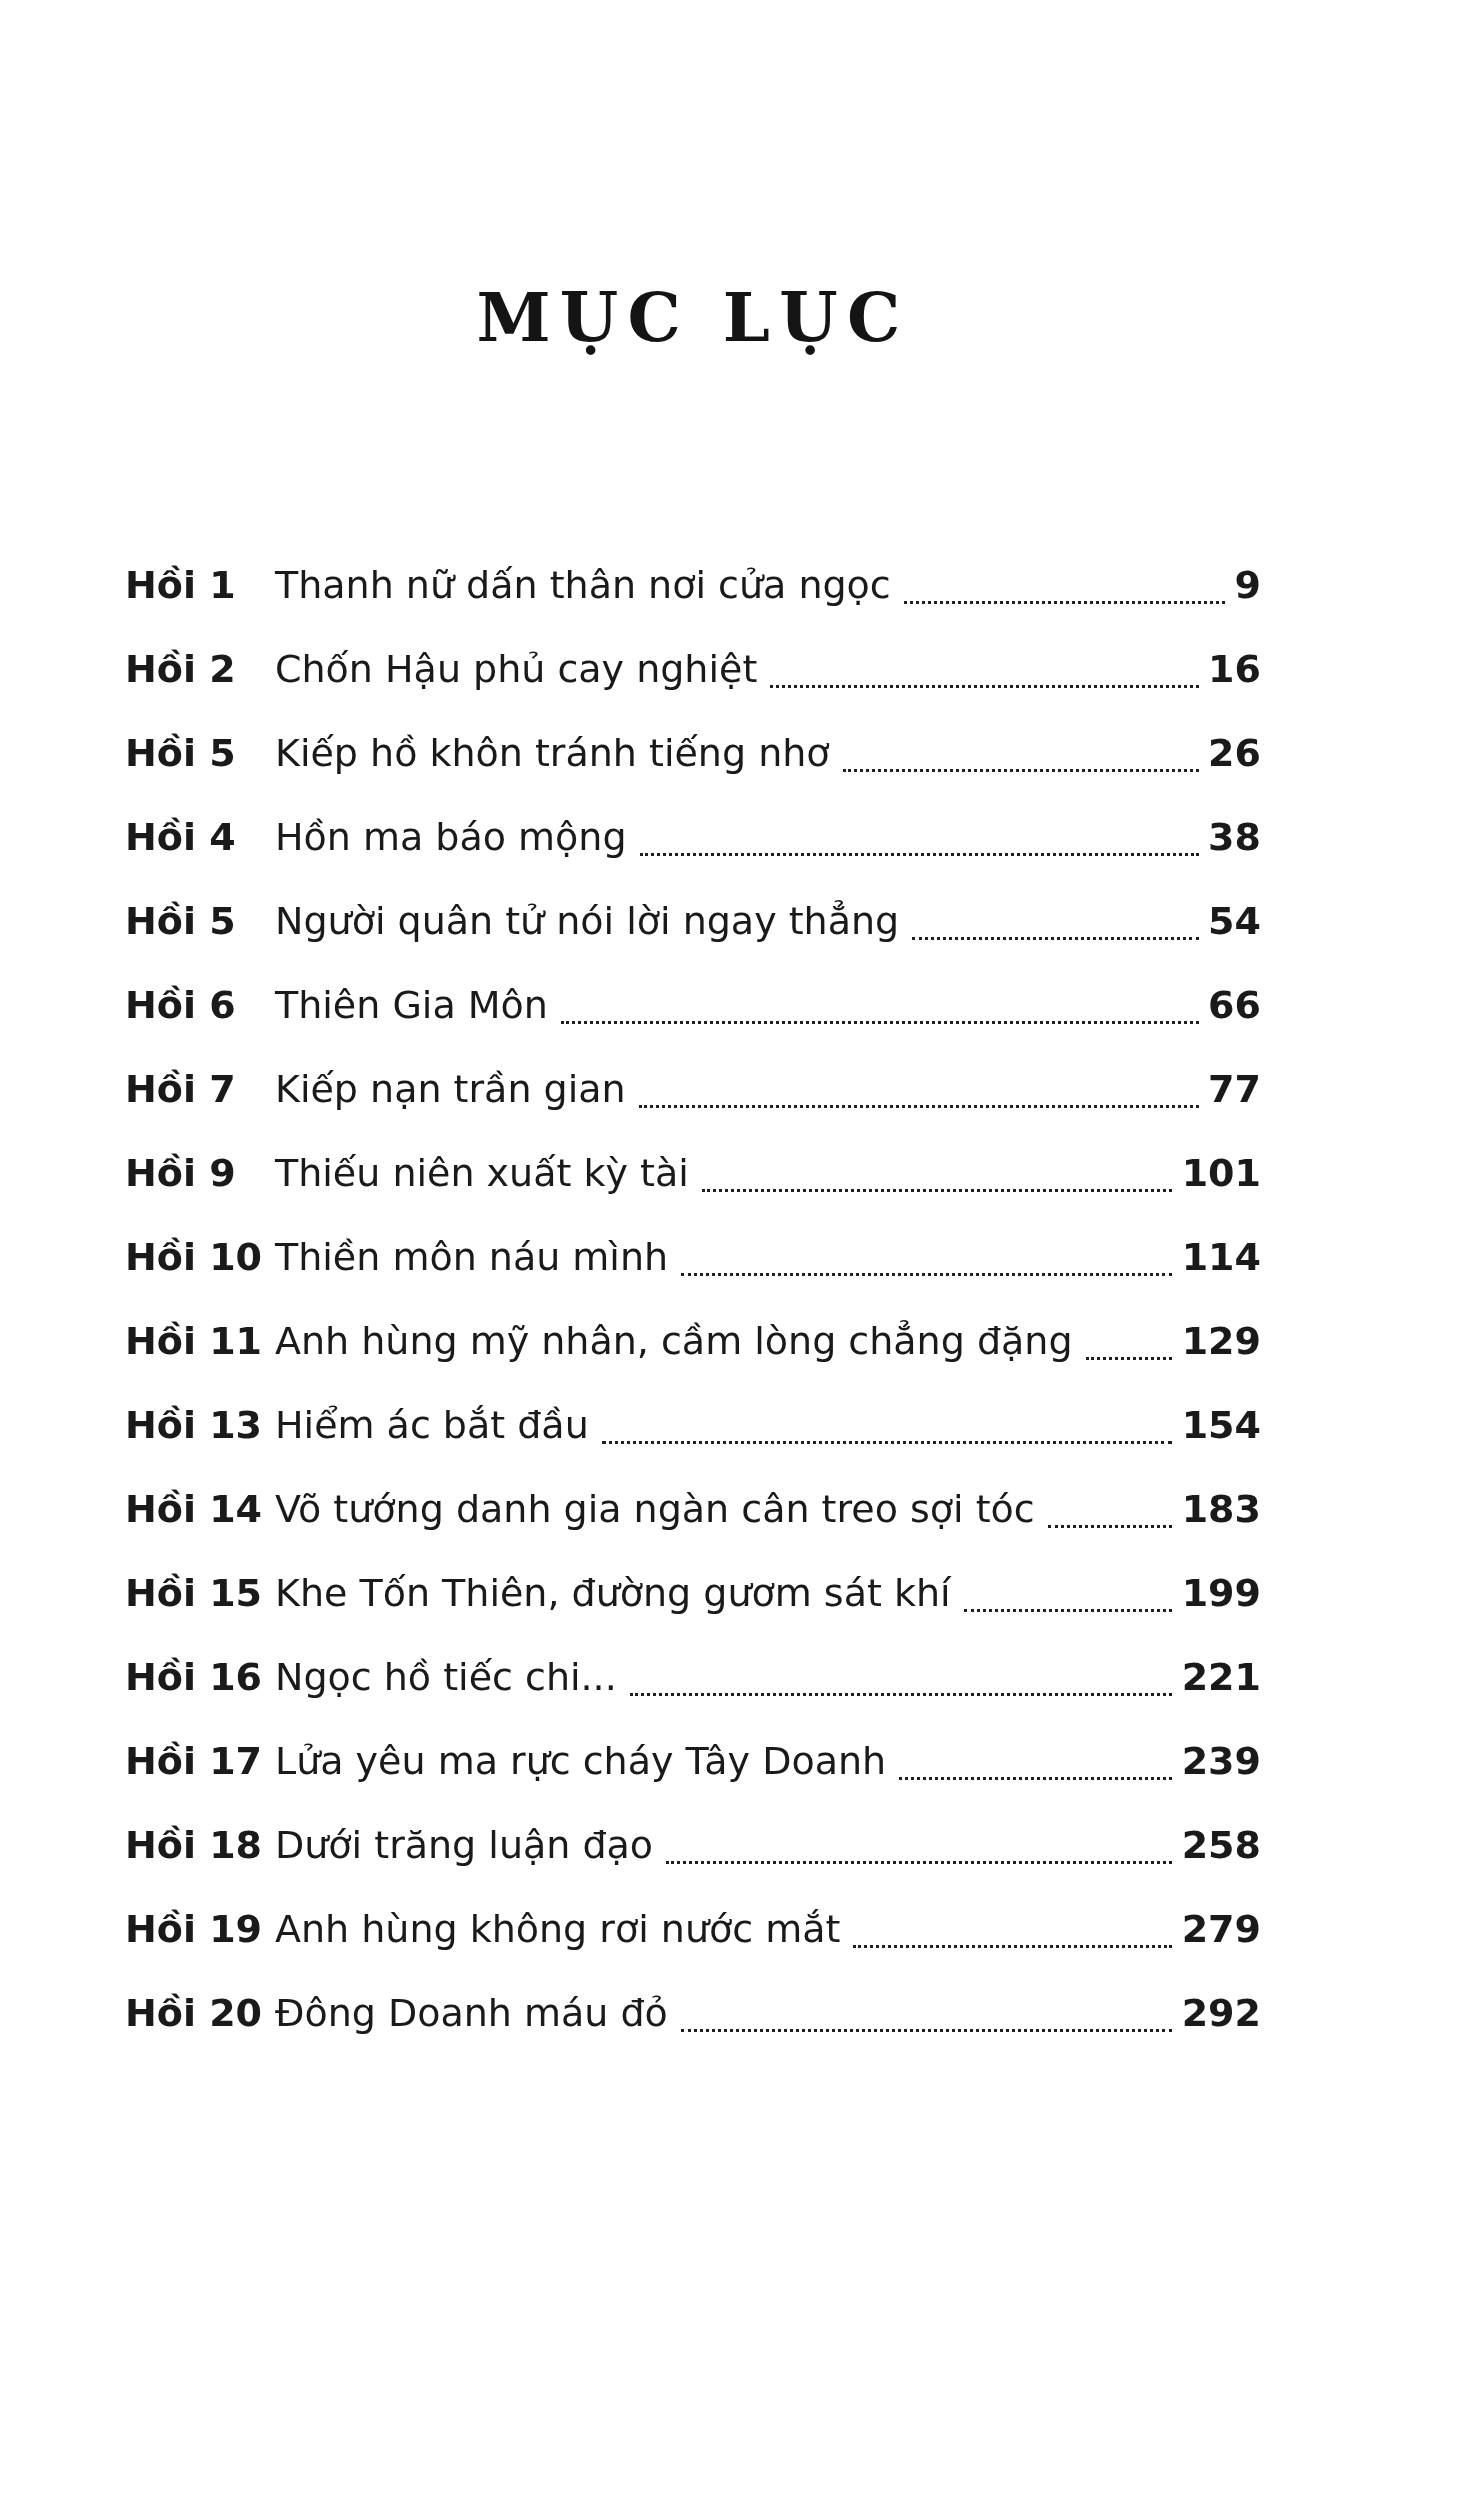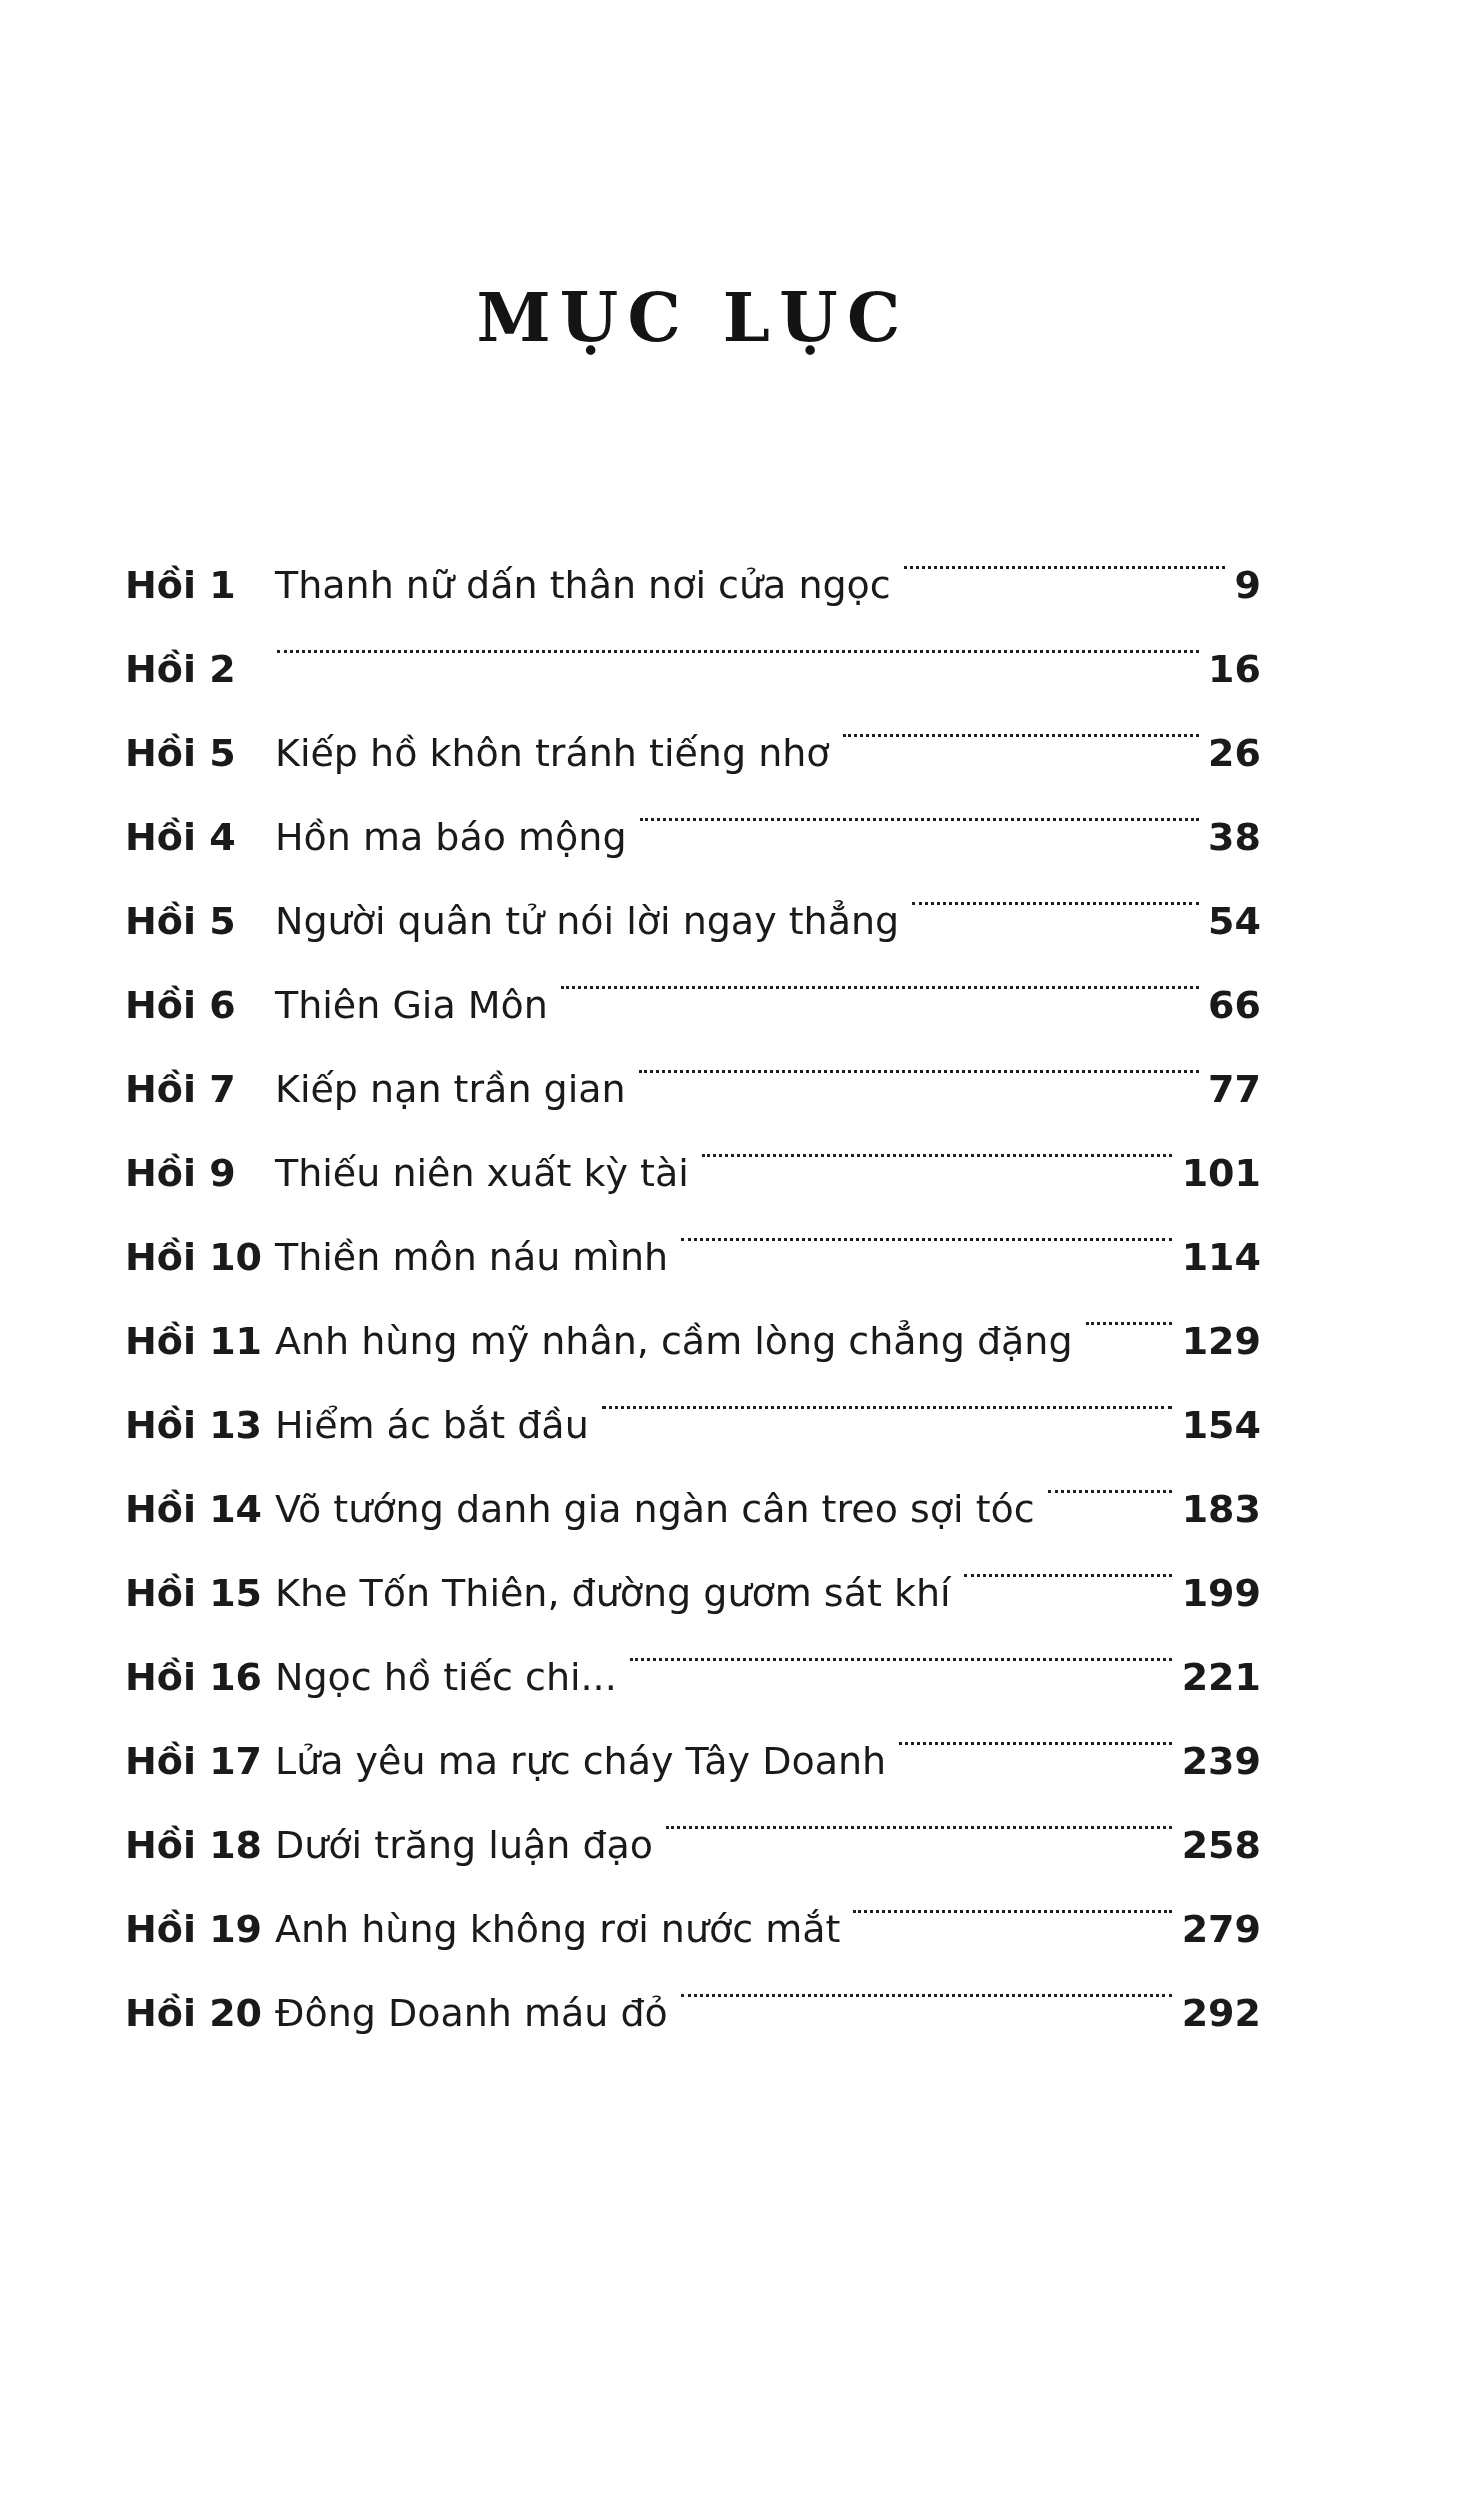--- a/index.html
+++ b/index.html
@@ -27,21 +27,21 @@
     font-weight: 700;
     letter-spacing: 9.3px;
     color: #141414;
     font-family: "DejaVu Serif", serif;
   }
   .toc {
     display: block;
   }
   .toc-row {
     display: flex;
-    align-items: flex-start;
+    align-items: flex-end;
     margin-bottom: 46px;
     font-size: 38px;
     line-height: 1.0;
     white-space: nowrap;
   }
   .chapter-label {
     flex: 0 0 139px;
     font-weight: 600;
   }
   .chapter-title {
@@ -68,20 +68,21 @@
   <h1 class="title">MỤC LỤC</h1>
   <div class="toc" id="toc">
       <div class="toc-row">
         <span class="chapter-label">Hồi 1</span>
         <span class="chapter-title">Thanh nữ dấn thân nơi cửa ngọc</span>
         <span class="dot-leader"></span>
         <span class="page-number">9</span>
       </div>
       <div class="toc-row">
         <span class="chapter-label">Hồi 2</span>
+        <span class="chapter-title">Chốn Hậu phủ cay nghiệt</span>
         <span class="dot-leader"></span>
         <span class="page-number">16</span>
       </div>
       <div class="toc-row">
         <span class="chapter-label">Hồi 5</span>
         <span class="chapter-title">Kiếp hồ khôn tránh tiếng nhơ</span>
         <span class="dot-leader"></span>
         <span class="page-number">26</span>
       </div>
       <div class="toc-row">

